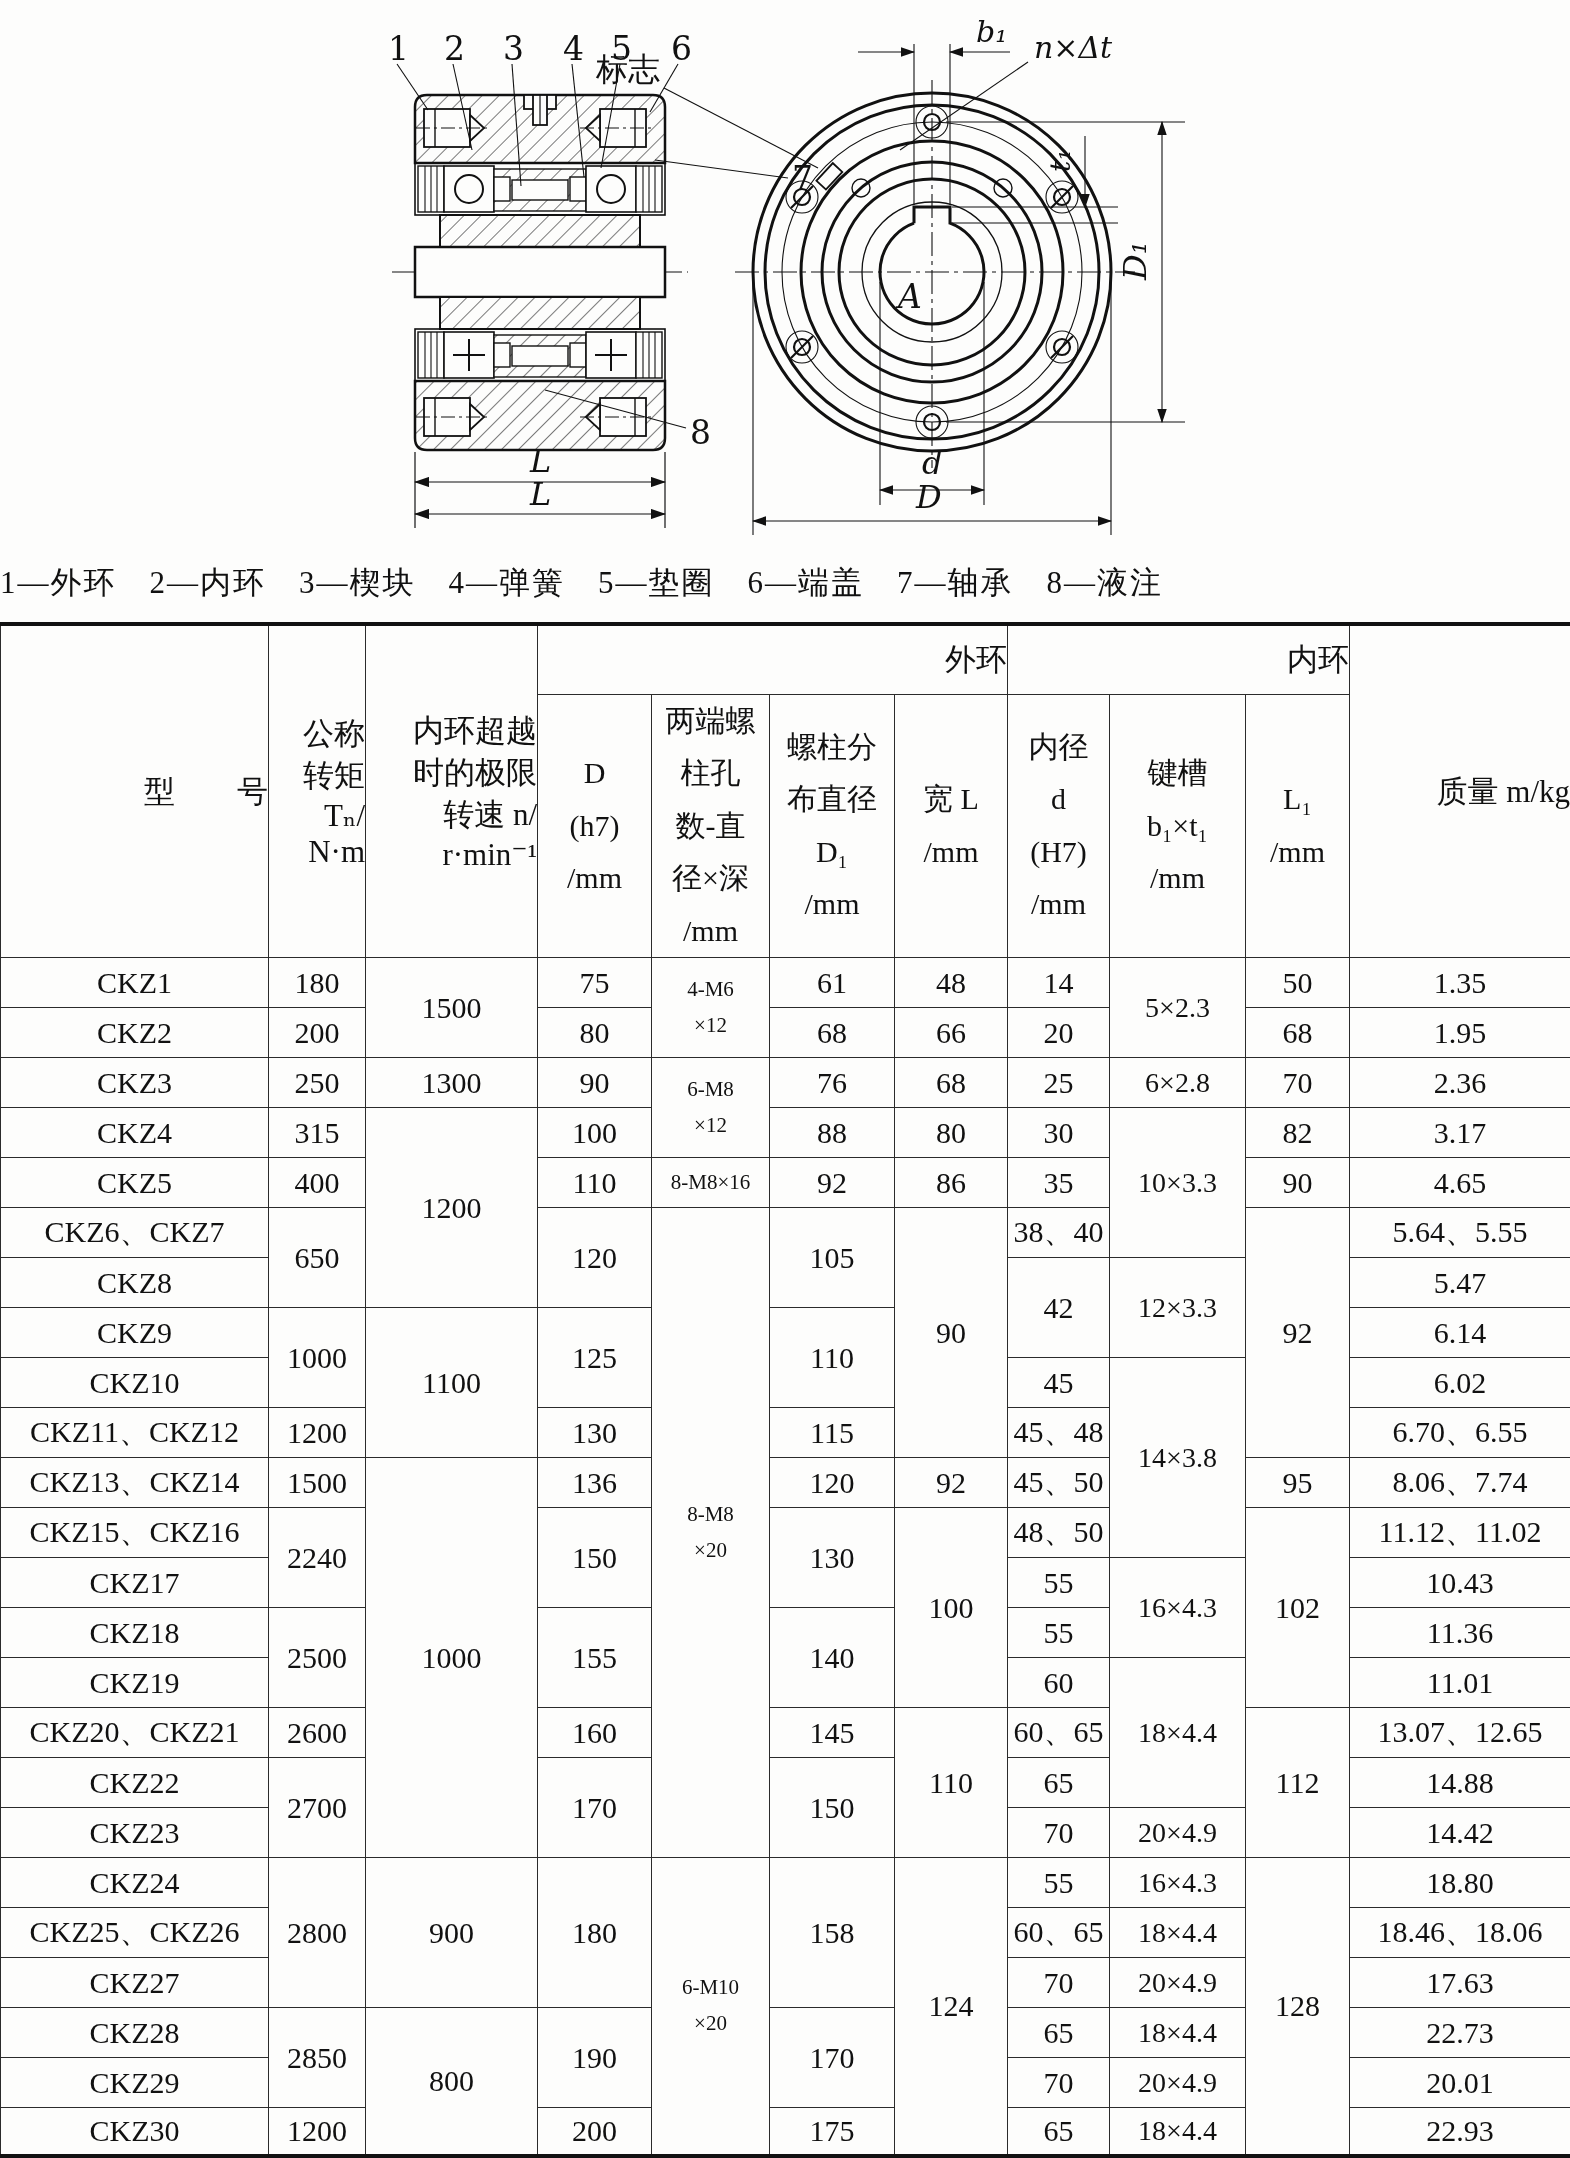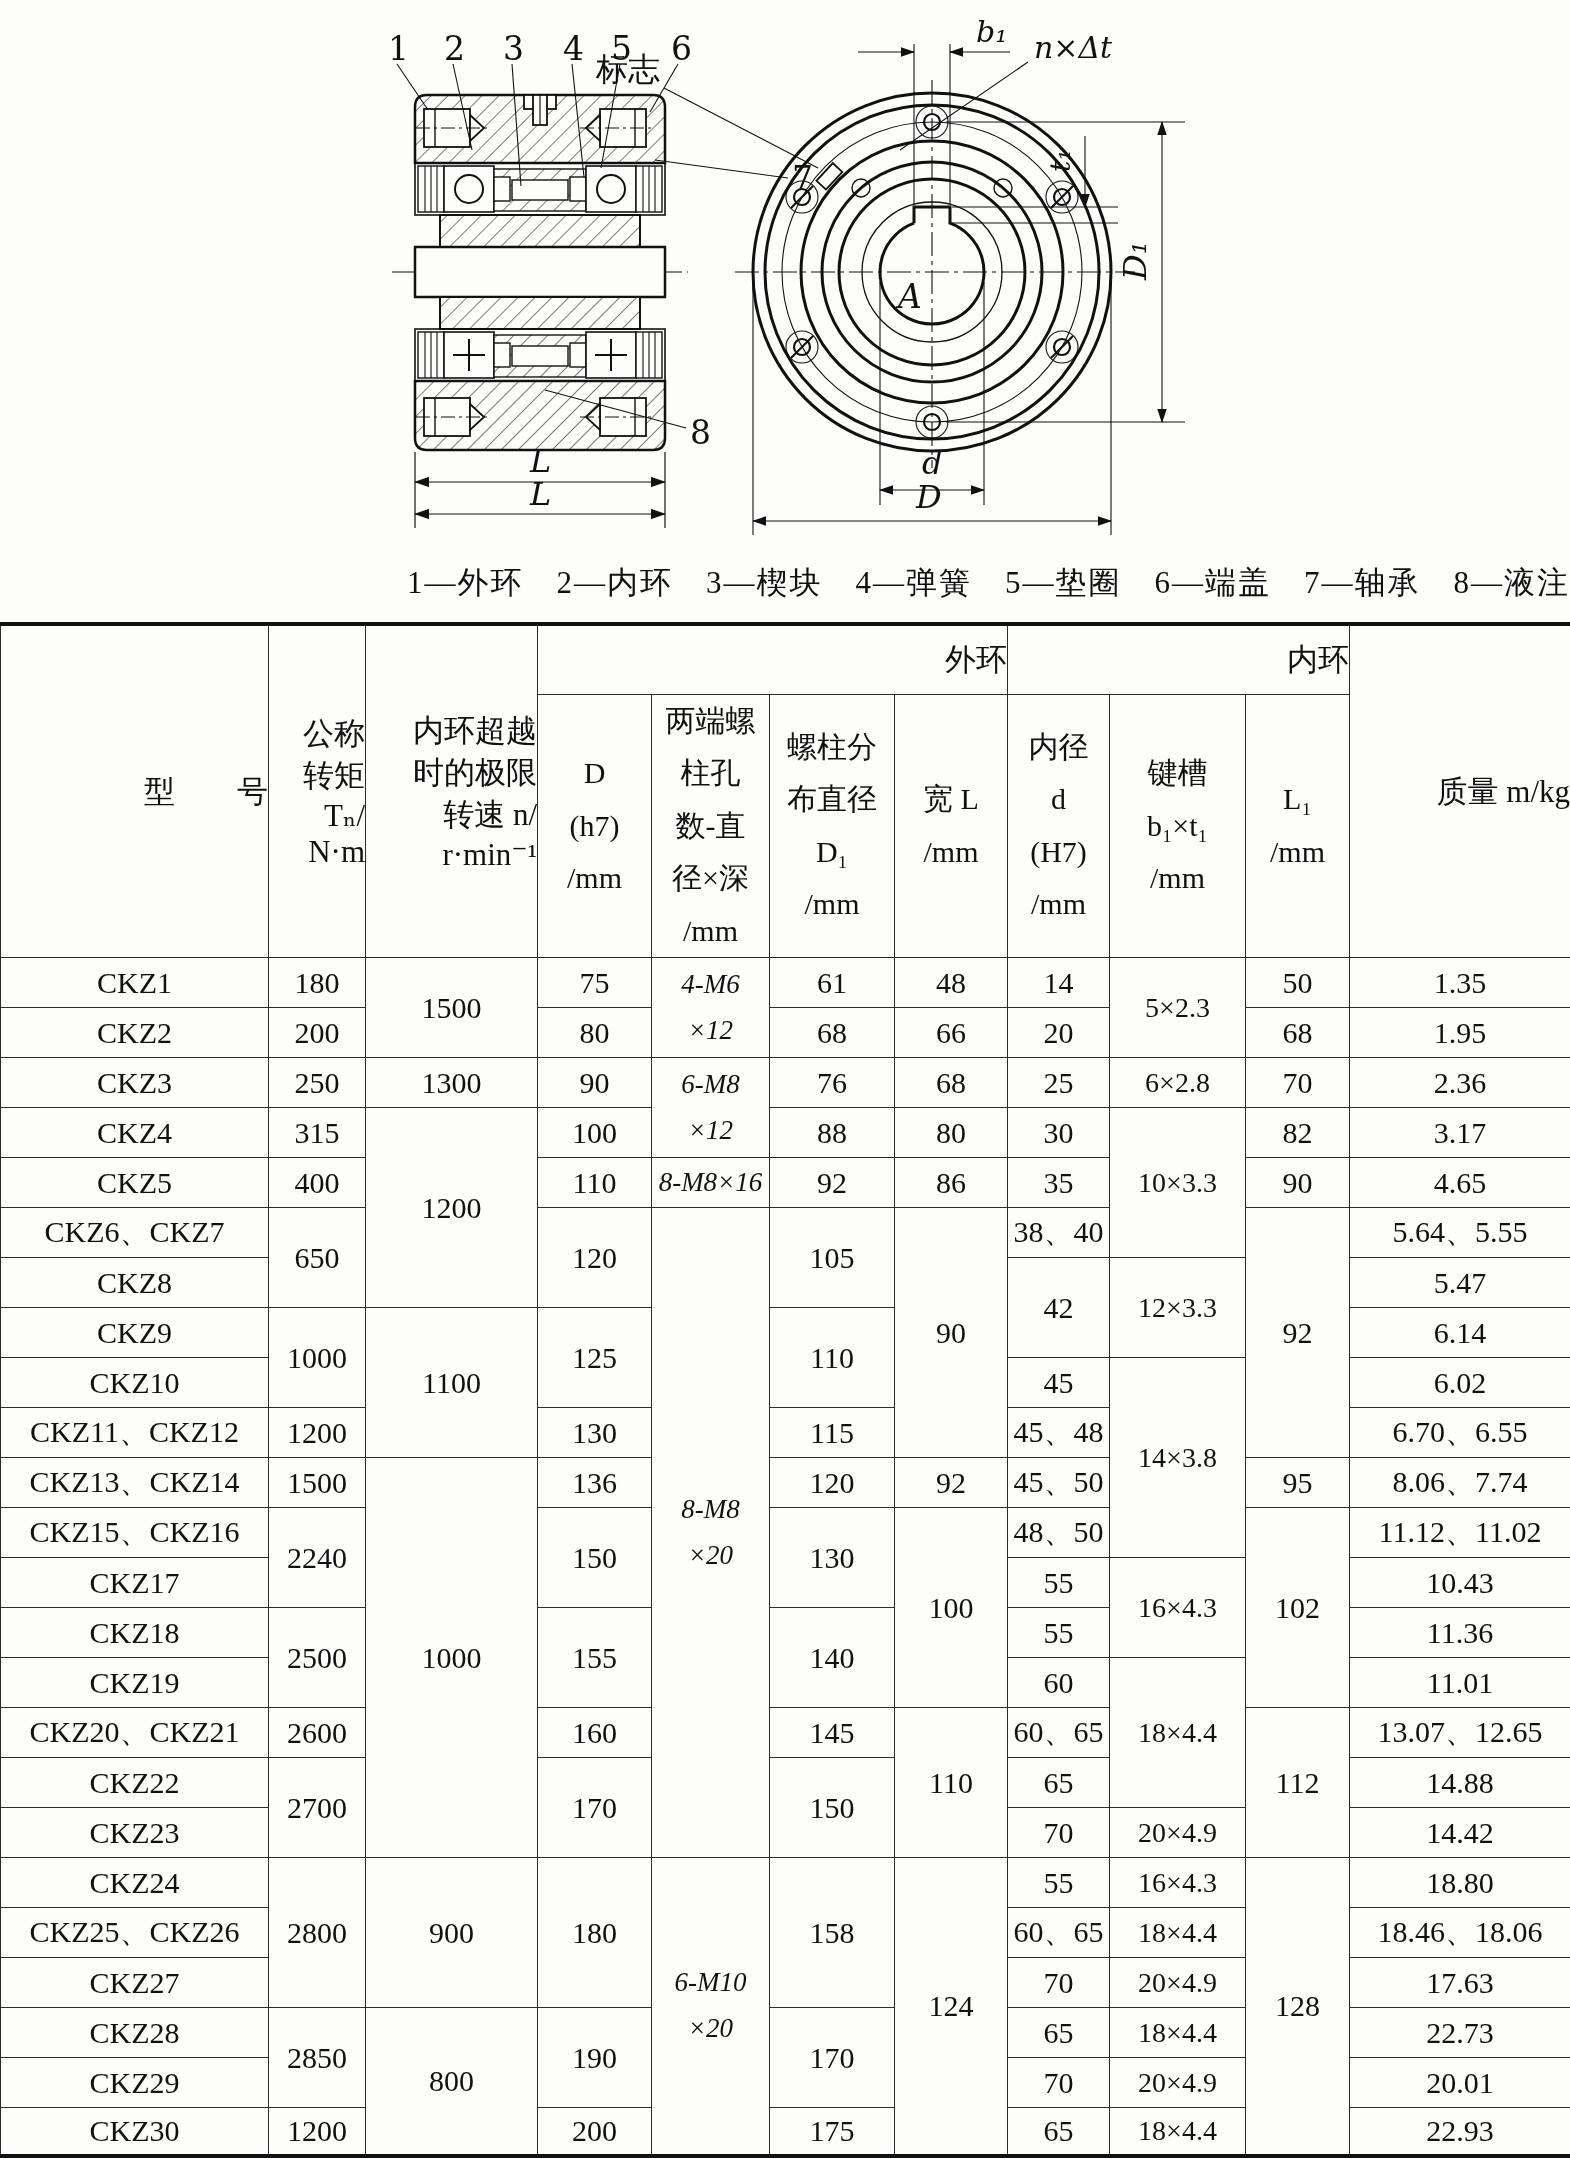--- a/index.html
+++ b/index.html
@@ -1,31 +1,31 @@
 <!DOCTYPE html>
 <html><head>
 <meta charset="utf-8">
 <style>
   html,body{margin:0;padding:0;background:#f6f6f4;}
   .page{position:relative;width:1570px;height:2158px;background:#fdfdfc;color:#111;
         font-family:"Liberation Serif","DejaVu Serif",serif;overflow:hidden;}
   svg text{font-family:"DejaVu Serif","Liberation Serif",serif;fill:#111;}
   .it{font-style:italic;}
-  .legend{position:absolute;top:562px;left:0;width:100%;text-align:right;
+  .legend{position:absolute;top:562px;left:0;width:100%;text-align:left;
           font-size:31px;letter-spacing:2px;color:#111;}
   table.spec{position:absolute;top:622px;left:0;width:1570px;border-collapse:collapse;
              table-layout:fixed;border-top:4px solid #111;border-bottom:8px solid #111;}
   .spec th,.spec td{border:1.6px solid #2b2b2b;text-align:center;vertical-align:middle;
              white-space:pre-line;padding:0;font-weight:normal;color:#111;}
   .spec thead tr.grp{height:70px;}
   .spec thead tr.grp th{font-size:31px;text-align:right;}
   .spec thead tr.sub th{height:262px;font-size:30px;line-height:1.75;}
   .spec tbody tr{height:50px;}
   .spec tbody td{font-size:30px;}
-  .spec td[data-name="cell-bolt"]{font-size:27px;line-height:1.7;font-style:italic;}
+  .spec td[data-name="cell-bolt"]{font-size:21px;line-height:1.7;}
   .spec td[data-name="cell-key"]{font-size:28px;text-align:center;}
   .spec td[data-name="cell-model"]{font-size:30px;}
 </style>
 </head>
 <body>
 
 <div class="page" data-name="handbook-page">
 
   
   <svg width="1570" height="558" viewBox="0 0 1570 558" data-name="technical-drawing">

